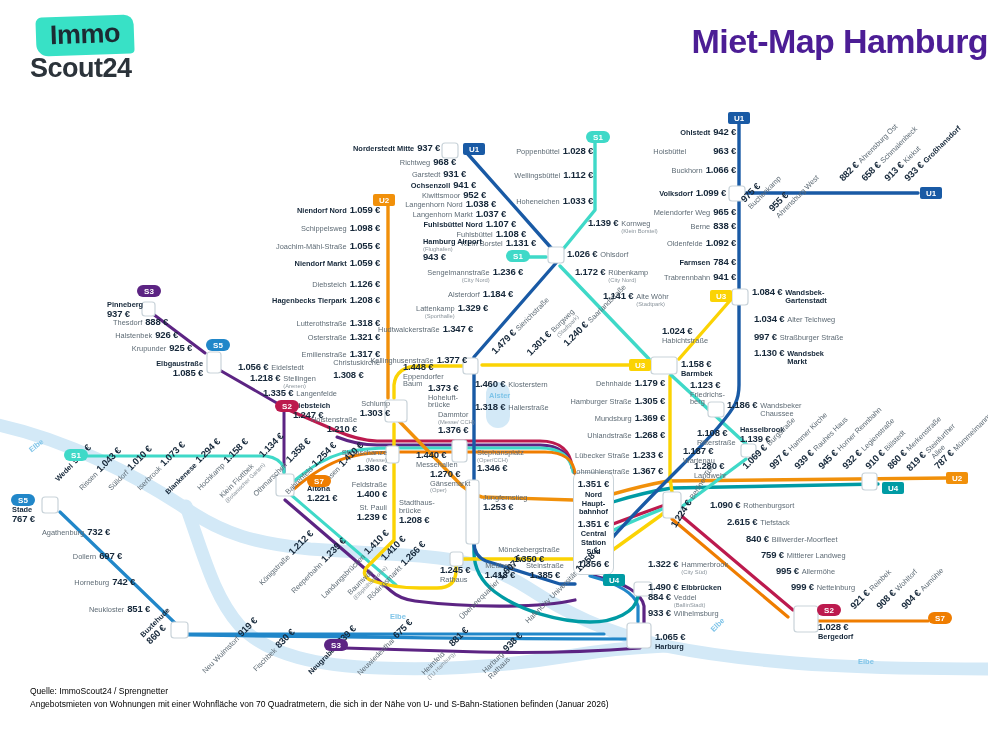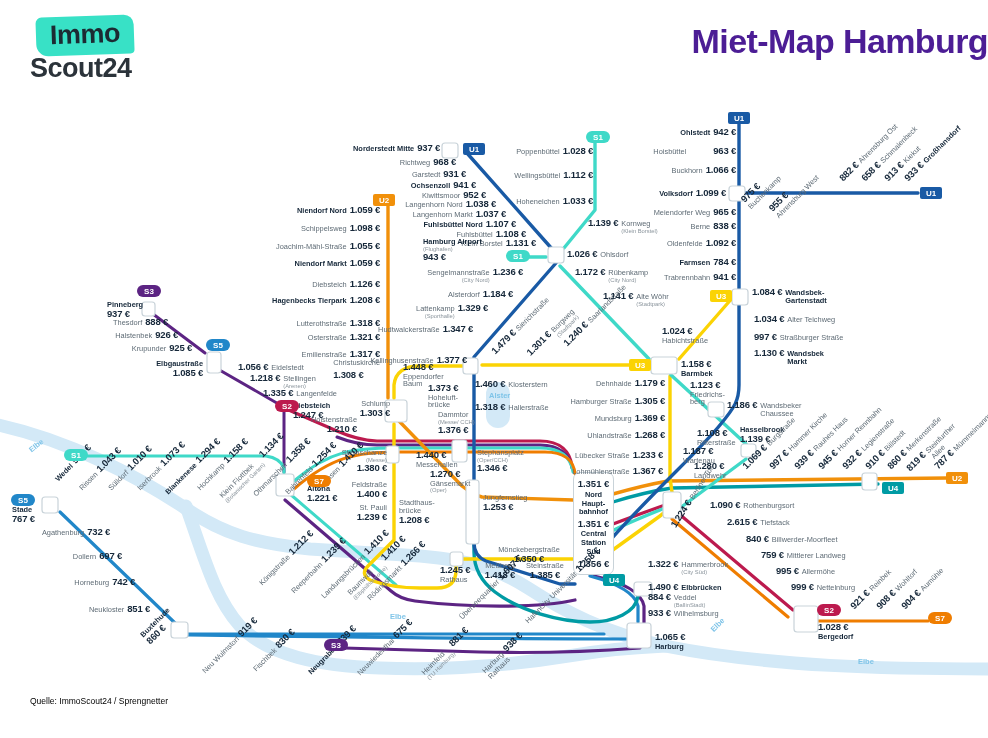--- a/index.html
+++ b/index.html
@@ -116,20 +116,21 @@
 bahnhof</div>
       <div class="p">1.351 €</div>
       <div class="n">Central
 Station</div>
       <div class="n">Süd</div>
       <div class="p">1.356 €</div>
     </div>
 
   <div id="footer">
     <div class="f1">Quelle: ImmoScout24 / Sprengnetter</div>
+    <div class="f2">Angebotsmieten von Wohnungen mit einer Wohnfläche von 70 Quadratmetern, die sich in der Nähe von U- und S-Bahn-Stationen befinden (Januar 2026)</div>
   </div>
 
 <div class="badge" style="left: 463px; top: 143px; background: rgb(25, 90, 165);">U1</div>
     <div class="badge pill" style="left: 586px; top: 131px; background: rgb(63, 217, 200);">S1</div>
     <div class="badge" style="left: 728px; top: 112px; background: rgb(25, 90, 165);">U1</div>
     <div class="badge" style="left: 920px; top: 187px; background: rgb(25, 90, 165);">U1</div>
     <div class="badge" style="left: 373px; top: 194px; background: rgb(241, 144, 10);">U2</div>
     <div class="badge pill" style="left: 506px; top: 250px; background: rgb(63, 217, 200);">S1</div>
     <div class="badge pill" style="left: 137px; top: 285px; background: rgb(92, 36, 131);">S3</div>
     <div class="badge pill" style="left: 206px; top: 339px; background: rgb(33, 135, 201);">S5</div>

